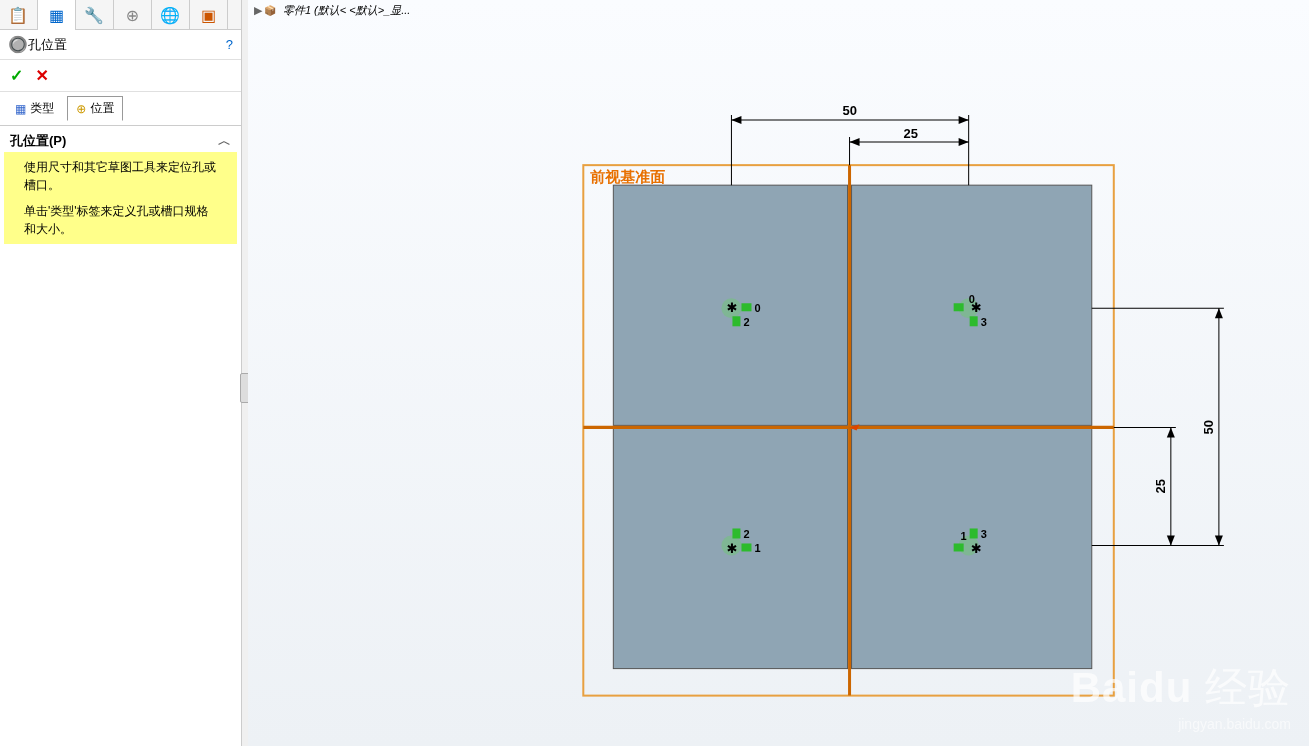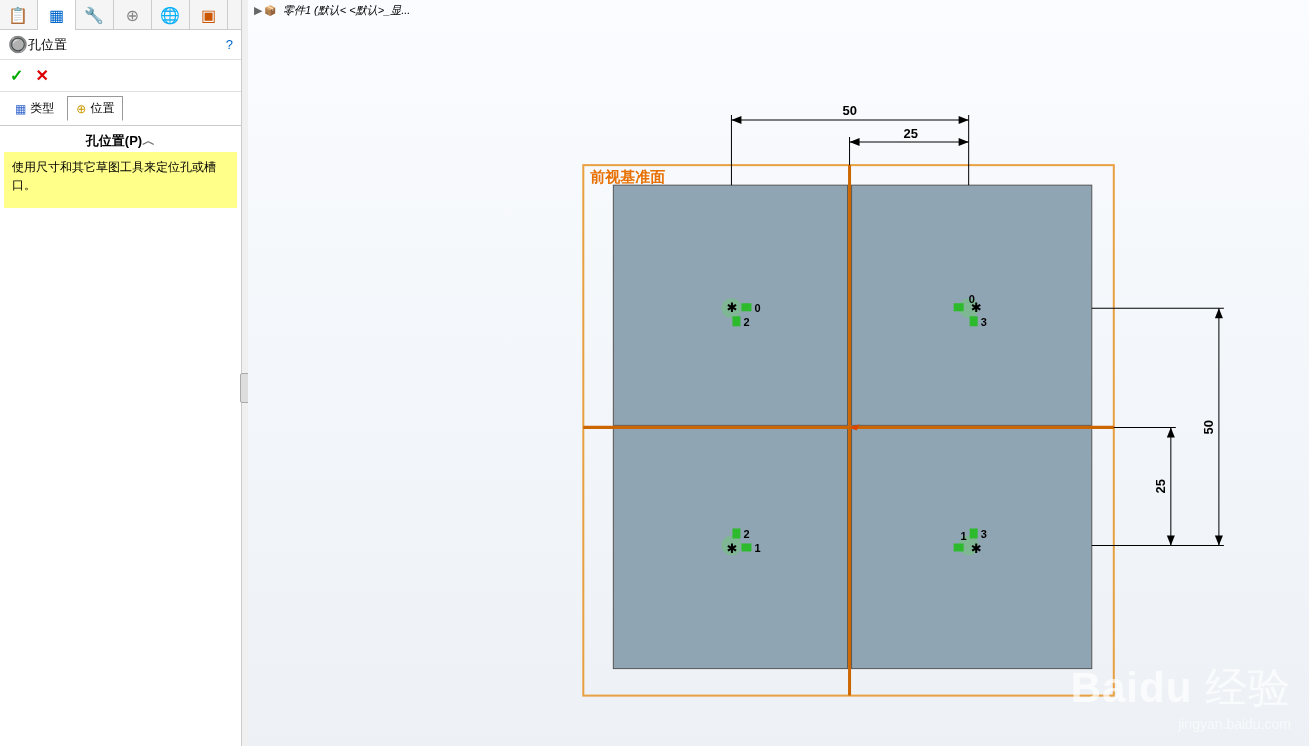--- a/index.html
+++ b/index.html
@@ -11,23 +11,23 @@
 .feature-header { display: flex; align-items: center; padding: 5px 8px; border-bottom: 1px solid #e0e0e0; }
 .feature-header .title { flex: 1; font-size: 13px; font-weight: normal; }
 .feature-header .help { color: #0066cc; font-size: 13px; cursor: pointer; }
 .confirm-row { display: flex; padding: 6px 10px; gap: 12px; border-bottom: 1px solid #e0e0e0; }
 .confirm-row span { cursor: pointer; font-size: 16px; font-weight: bold; }
 .ok-btn { color: #0a0; }
 .cancel-btn { color: #d00; }
 .sub-tabs { display: flex; padding: 4px 6px; gap: 4px; border-bottom: 1px solid #ccc; }
 .sub-tab { display: flex; align-items: center; padding: 3px 8px; font-size: 12px; cursor: pointer; border: 1px solid transparent; }
 .sub-tab.active { background: #fff; border: 1px solid #999; border-bottom: 1px solid #fff; }
-.section-header { display: flex; justify-content: center; padding: 6px 10px 2px; font-size: 13px; font-weight: bold; }
+.section-header { display: flex; justify-content: space-between; padding: 6px 10px 2px; font-size: 13px; font-weight: bold; }
 .section-header .chevron { color: #666; cursor: pointer; }
-.info-box { background: #ffff8a; padding: 6px 8px; font-size: 12px; line-height: 1.5; margin: 0 4px; }
+.info-box { background: #ffff8a; padding: 6px 20px; font-size: 12px; line-height: 1.5; margin: 0 4px; }
 .splitter { width: 6px; background: #f0f0f0; position: relative; }
 .splitter-handle { position: absolute; top: 50%; left: -2px; width: 10px; height: 30px; background: #ddd; border: 1px solid #aaa; border-radius: 2px; }
 .viewport { flex: 1; position: relative; background: linear-gradient(to bottom, #fafcff, #edf1f5); height: 100%; }
 .top-tabs { height: 20px; display: flex; align-items: center; padding-left: 6px; font-size: 11px; }
 .top-tab-arrow { color: #666; margin-right: 2px; }
 .top-tab { padding: 1px 6px; font-style: italic; }
 .svg-view { position: absolute; left: 0; top: 20px; right: 0; bottom: 0; }
 .watermark { position: absolute; right: 18px; bottom: 14px; text-align: right; color: rgba(255,255,255,0.7); font-family: Arial; }
 .watermark .big { font-size: 42px; font-weight: bold; letter-spacing: 1px; }
 .watermark .big .thin { font-weight: normal; }
@@ -65,20 +65,21 @@
     </div>
   </div>
   <div style="flex:1;overflow:auto;">
     <div class="section-header">
       <span>孔位置(P)</span>
       <span class="chevron">︿</span>
     </div>
     <div class="info-box">
       <div>使用尺寸和其它草图工具来定位孔或槽口。</div>
       <div style="height:8px"></div>
+      <div>单击'类型'标签来定义孔或槽口规格和大小。</div>
     </div>
   </div>
 </div>
 
 <div class="splitter">
   <div class="splitter-handle"></div>
 </div>
 
 <div class="viewport">
   <div class="top-tabs">

